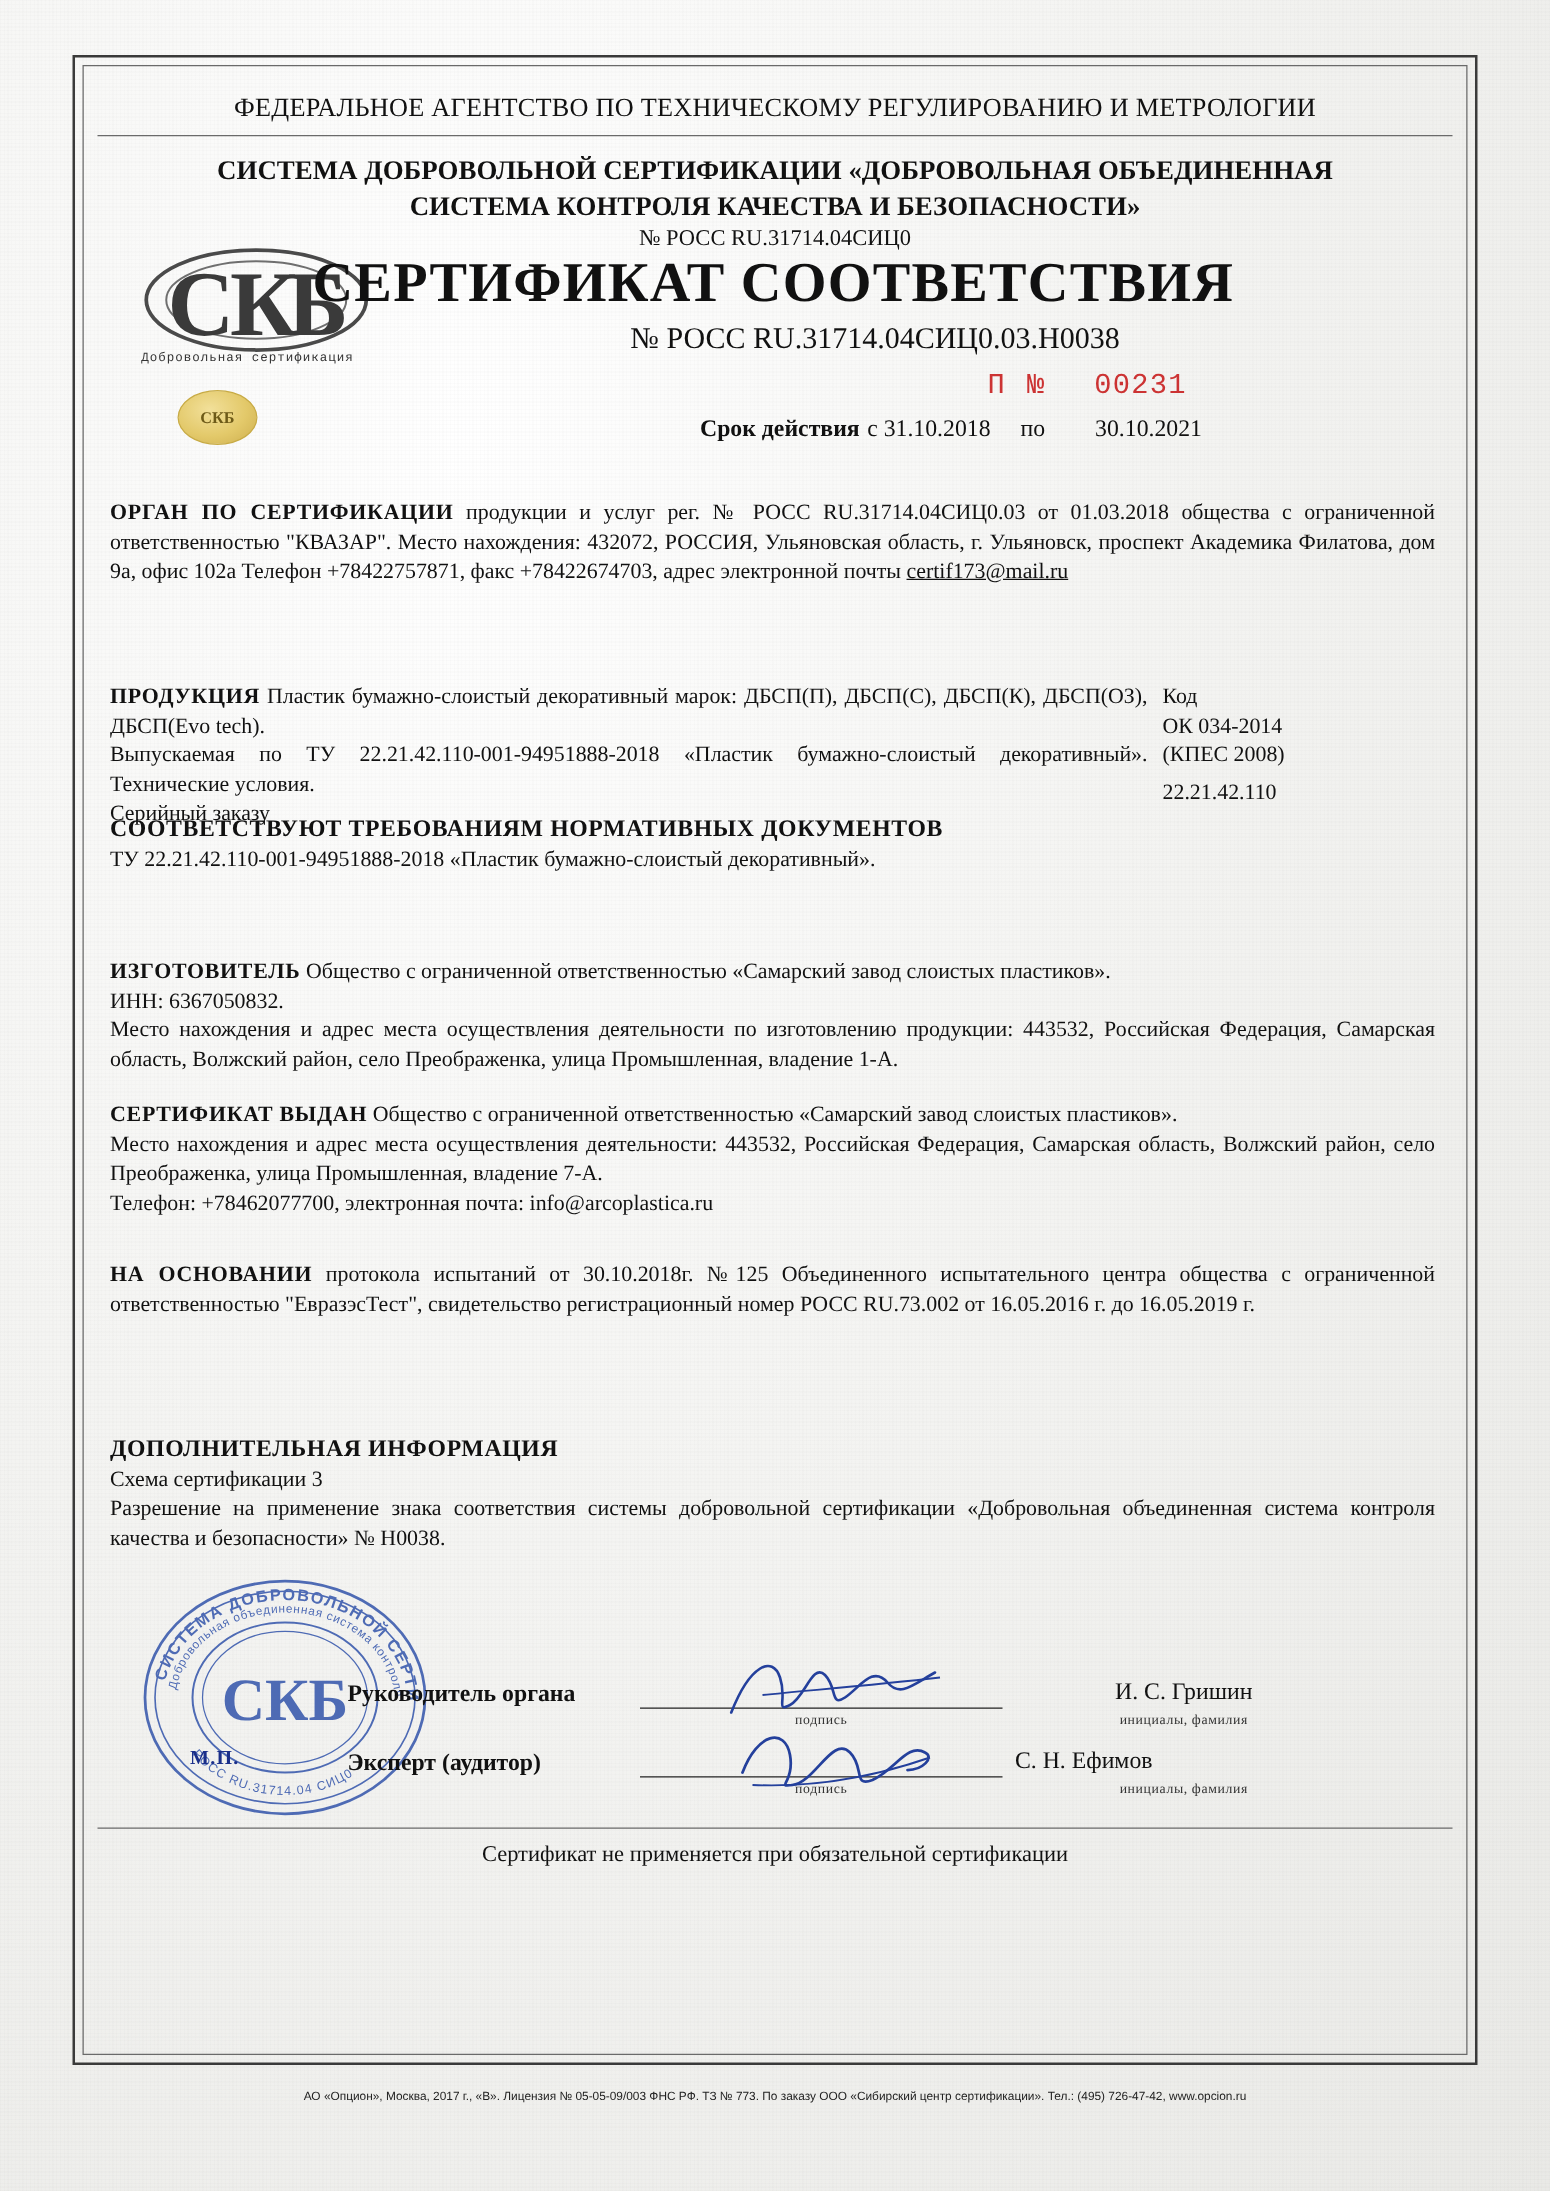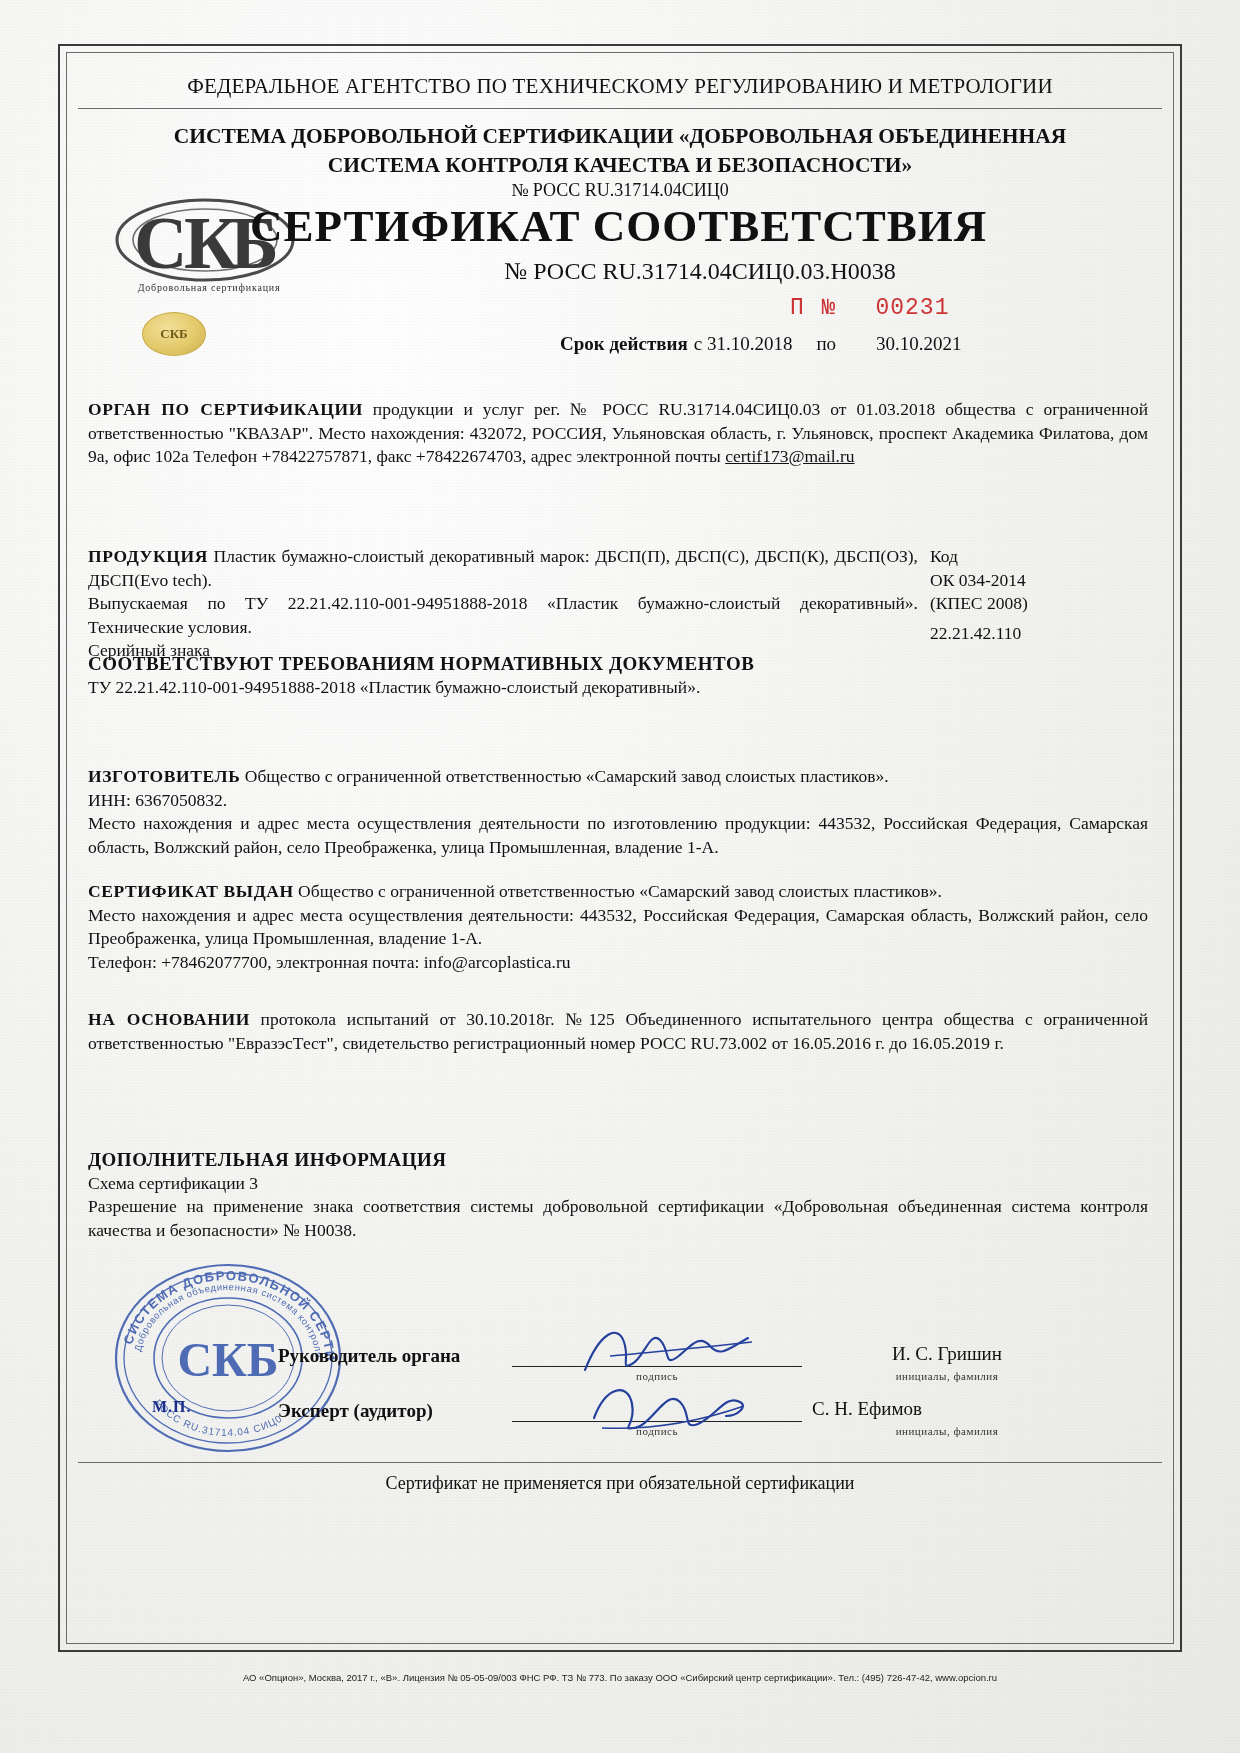--- a/index.html
+++ b/index.html
@@ -123,26 +123,27 @@
   
   .logo {
     position: absolute;
     left: 112px; top: 186px;
     width: 186px;
     height: 108px;
   }
   .logo svg { display: block; }
   .logo-caption {
     position: absolute;
-    left: 116px; top: 282px;
+    left: 105px; top: 282px;
     width: 186px;
     text-align: center;
     font-size: 10px;
     letter-spacing: 0.8px;
     color: #333;
+    font-family: Liberation Mono, monospace;
   }
   .seal-gold {
     position: absolute;
     left: 142px; top: 312px;
     width: 62px; height: 42px;
     border-radius: 50%;
     background: radial-gradient(ellipse at 40% 35%, #f2e09a 0%, #e3c96a 55%, #cdae4e 100%);
     border: 1px solid #c8ab45;
     display: flex;
     align-items: center;
@@ -292,21 +293,21 @@
     <span>31.10.2018</span><span class="po">по</span><span class="to">30.10.2021</span>
   </div>
 
   <div class="body-block sect-organ">
     <span class="lbl-bold">ОРГАН  ПО  СЕРТИФИКАЦИИ</span><span> продукции  и  услуг  рег.  № РОСС  RU.31714.04СИЦ0.03 от 01.03.2018  общества с ограниченной ответственностью "КВАЗАР".  Место нахождения: 432072, РОССИЯ, Ульяновская область, г. Ульяновск, проспект Академика Филатова, дом 9а, офис 102а Телефон +78422757871, факс +78422674703, адрес электронной почты </span><span class="underline-link">certif173@mail.ru</span>
   </div>
 
   <div class="body-block sect-prod">
     <span class="lbl-bold">ПРОДУКЦИЯ</span><span> Пластик бумажно-слоистый декоративный марок: ДБСП(П), ДБСП(С), ДБСП(К), ДБСП(ОЗ), ДБСП(Evo tech).</span>
     <div>Выпускаемая по ТУ 22.21.42.110-001-94951888-2018   «Пластик бумажно-слоистый декоративный». Технические условия.</div>
-    <div>Серийный знака</div>
+    <div>Серийный заказу</div>
   </div>
 
   <div class="code-box">
     <div>Код</div>
     <div>ОК 034-2014</div>
     <div>(КПЕС 2008)</div>
     <div style="margin-top:6px">22.21.42.110</div>
   </div>
 
   <div class="body-block sect-conf">
@@ -315,21 +316,21 @@
   </div>
 
   <div class="body-block sect-maker">
     <span class="lbl-bold">ИЗГОТОВИТЕЛЬ</span><span> Общество с ограниченной ответственностью «Самарский завод слоистых пластиков».</span>
     <div>ИНН: 6367050832.</div>
     <div>Место  нахождения  и  адрес  места  осуществления  деятельности  по  изготовлению  продукции:  443532, Российская Федерация, Самарская область,  Волжский район, село Преображенка, улица Промышленная, владение 1-А.</div>
   </div>
 
   <div class="body-block sect-issued">
     <span class="lbl-bold">СЕРТИФИКАТ  ВЫДАН</span><span> Общество  с  ограниченной  ответственностью  «Самарский  завод  слоистых пластиков».</span>
-    <div>Место нахождения и адрес места осуществления деятельности: 443532, Российская Федерация, Самарская область,  Волжский район, село Преображенка, улица Промышленная, владение 1-А.</div>
+    <div>Место нахождения и адрес места осуществления деятельности: 443532, Российская Федерация, Самарская область,  Волжский район, село Преображенка, улица Промышленная, владение 7-А.</div>
     <div>Телефон: +78462077700, электронная почта: info@arcoplastica.ru</div>
   </div>
 
   <div class="body-block sect-basis">
     <span class="lbl-bold">НА ОСНОВАНИИ</span><span> протокола испытаний от 30.10.2018г. №125 Объединенного испытательного центра общества с ограниченной ответственностью "ЕвразэсТест", свидетельство регистрационный номер РОСС RU.73.002 от 16.05.2016 г. до 16.05.2019 г.</span>
   </div>
 
   <div class="body-block sect-extra">
     <div class="heading-line">ДОПОЛНИТЕЛЬНАЯ ИНФОРМАЦИЯ</div>
     <div>Схема сертификации 3</div>

